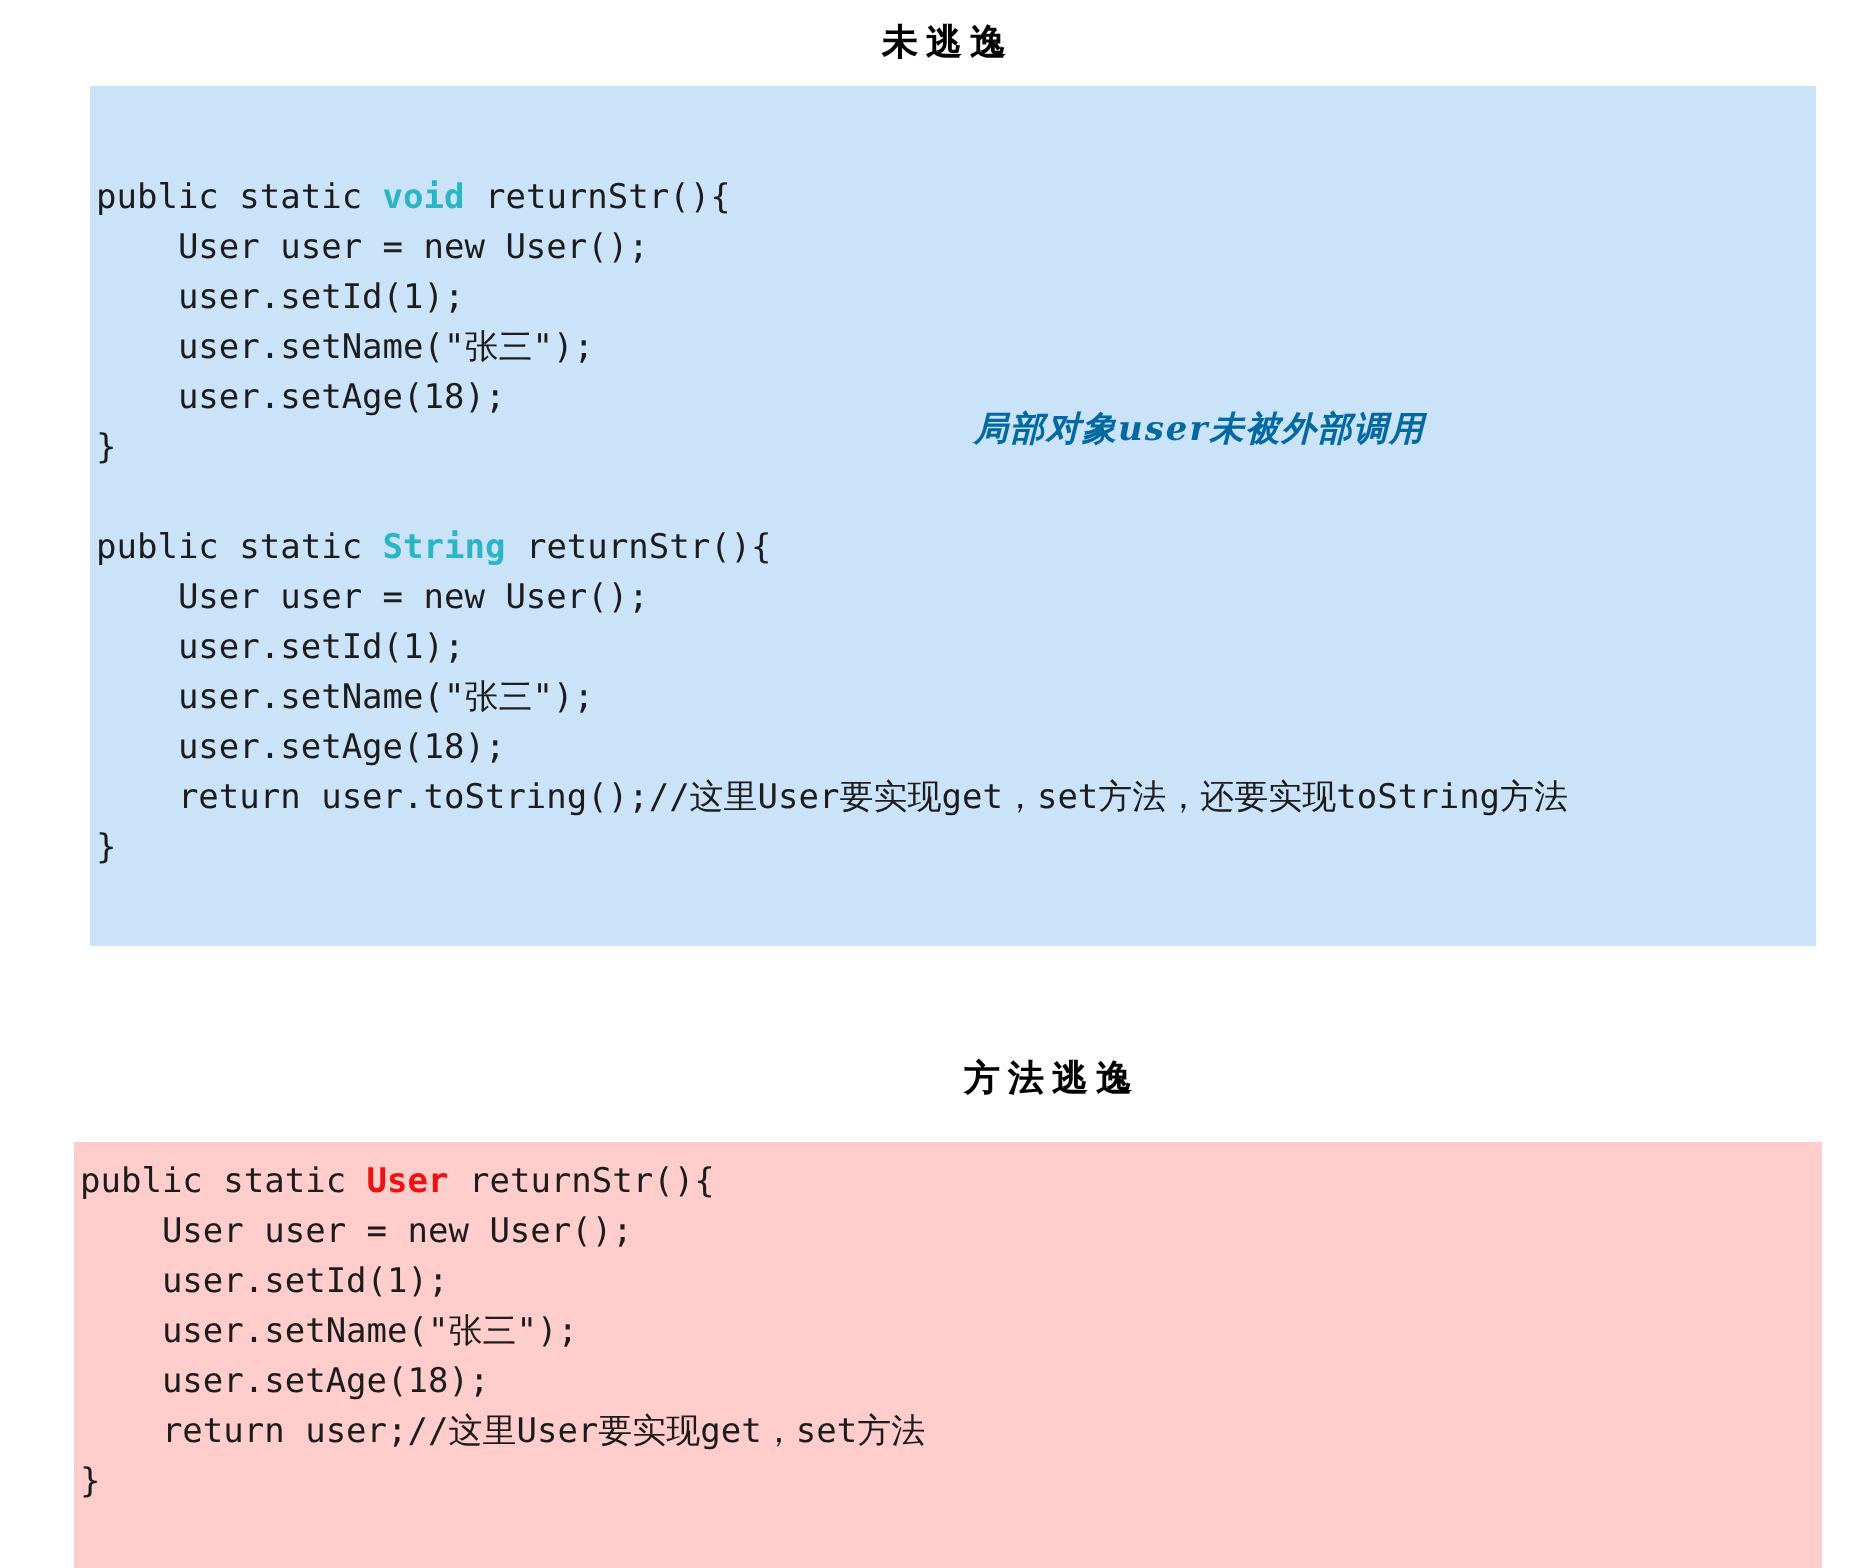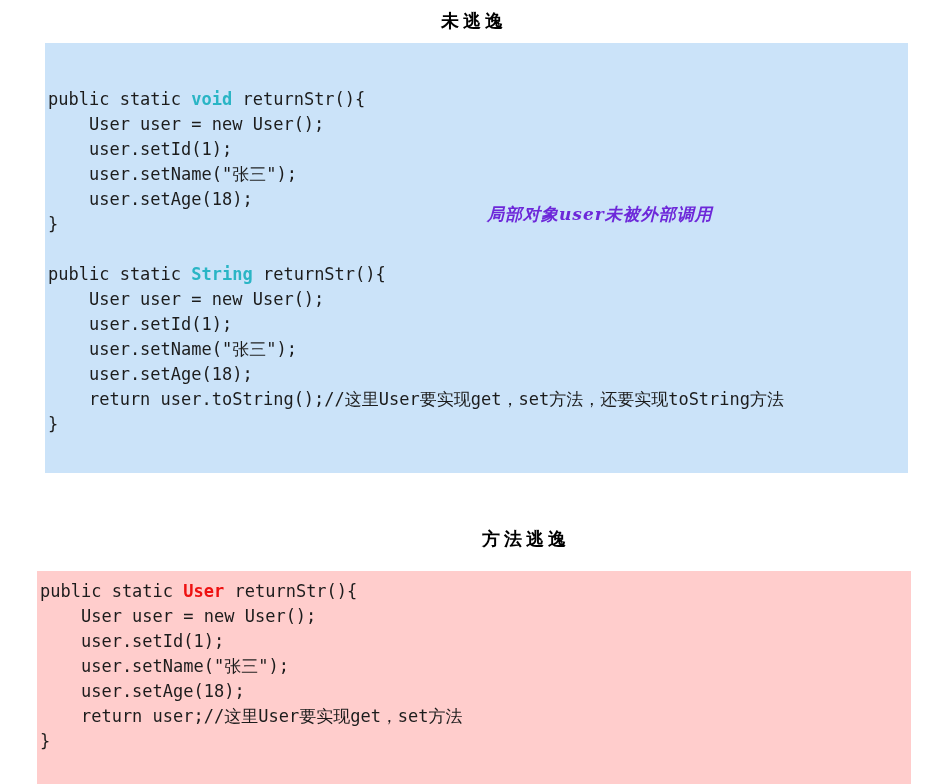--- a/index.html
+++ b/index.html
@@ -54,21 +54,21 @@
 </style>
 </head>
 <body>
 
 <div class="canvas">
 
   <div class="section-title title-1">未逃逸</div>
 
   <div class="codebox box-1" style="background: rgb(203, 227, 249);">
     <pre class="code code-1" id="code-0" style="color: rgb(28, 28, 28);"><div class="code-line"><span>public static </span><span class="kw" style="color: rgb(42, 181, 197);">void</span><span> returnStr(){</span></div><div class="code-line"><span>    User user = new User();</span></div><div class="code-line"><span>    user.setId(1);</span></div><div class="code-line"><span>    user.setName("张三");</span></div><div class="code-line"><span>    user.setAge(18);</span></div><div class="code-line"><span>}</span></div><div class="code-line">&nbsp;</div><div class="code-line"><span>public static </span><span class="kw" style="color: rgb(42, 181, 197);">String</span><span> returnStr(){</span></div><div class="code-line"><span>    User user = new User();</span></div><div class="code-line"><span>    user.setId(1);</span></div><div class="code-line"><span>    user.setName("张三");</span></div><div class="code-line"><span>    user.setAge(18);</span></div><div class="code-line"><span>    return user.toString();//这里User要实现get，set方法，还要实现toString方法</span></div><div class="code-line"><span>}</span></div></pre>
-    <div class="annotation annotation-1" id="annotation-0" style="color: #6d28d9;">局部对象user未被外部调用</div>
+    <div class="annotation annotation-1" id="annotation-0" style="color: #0369a1;">局部对象user未被外部调用</div>
   </div>
 
   <div class="section-title title-2">方法逃逸</div>
 
   <div class="codebox box-2" style="background: rgb(255, 205, 204);">
     <pre class="code code-2" id="code-1" style="color: rgb(28, 28, 28);"><div class="code-line"><span>public static </span><span class="kw" style="color: rgb(238, 17, 17);">User</span><span> returnStr(){</span></div><div class="code-line"><span>    User user = new User();</span></div><div class="code-line"><span>    user.setId(1);</span></div><div class="code-line"><span>    user.setName("张三");</span></div><div class="code-line"><span>    user.setAge(18);</span></div><div class="code-line"><span>    return user;//这里User要实现get，set方法</span></div><div class="code-line"><span>}</span></div></pre>
   </div>
 
 </div>
 

